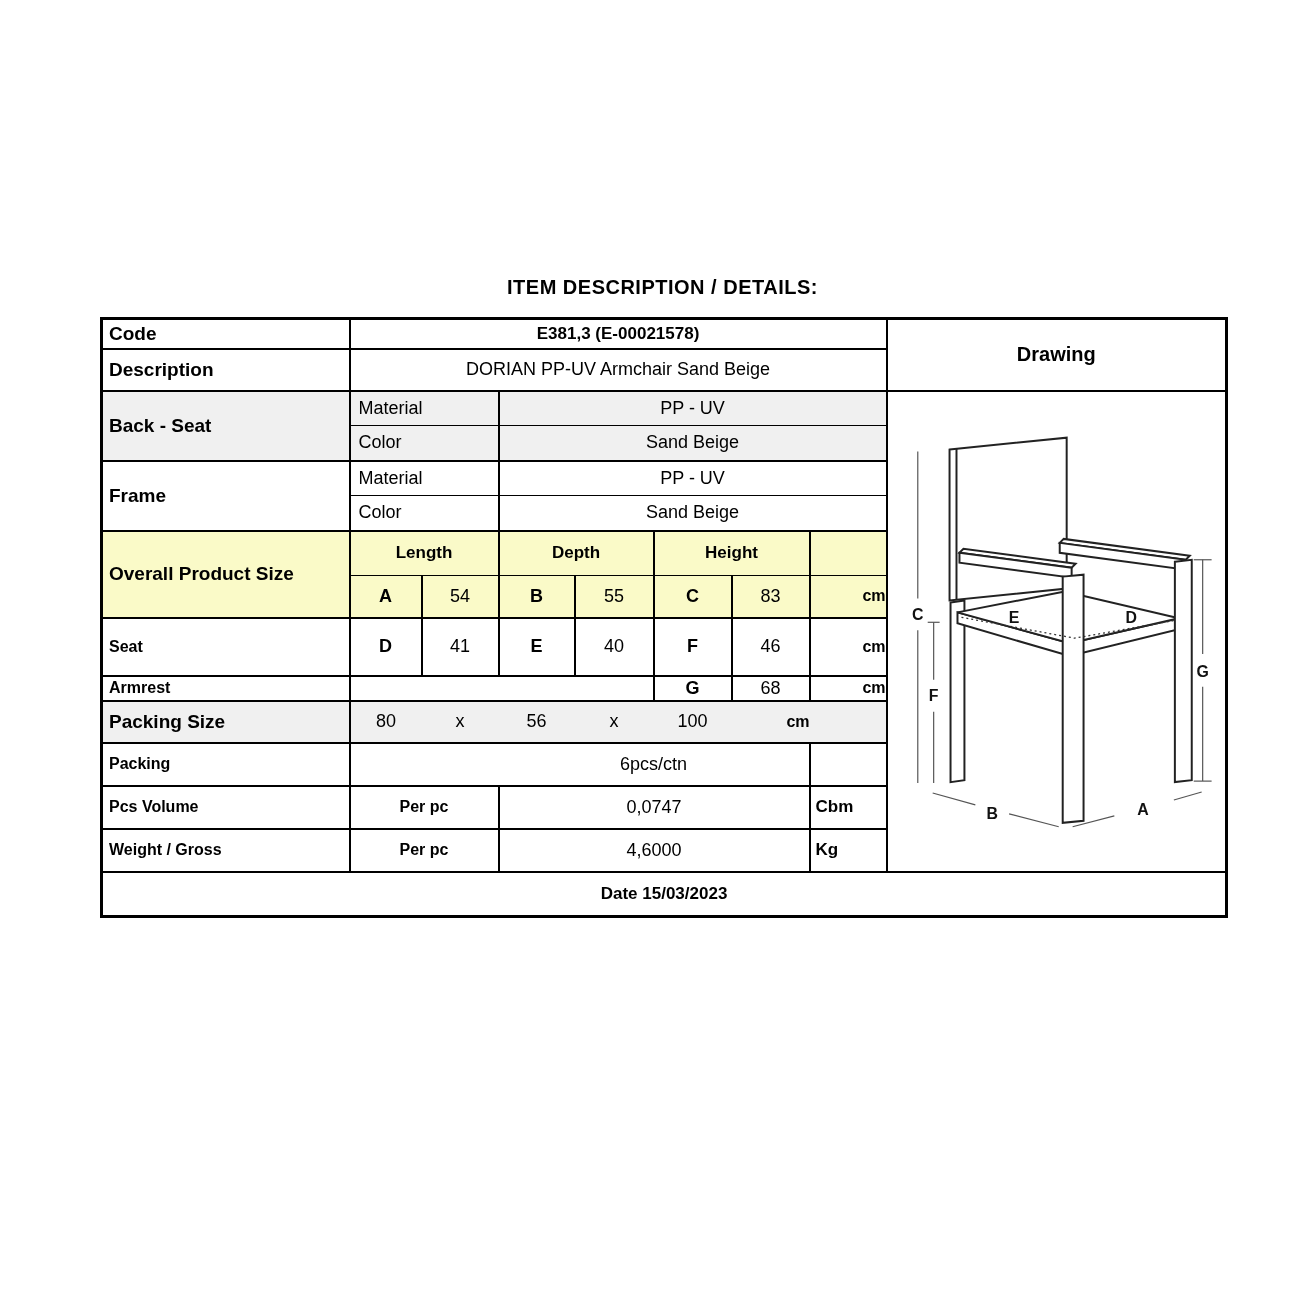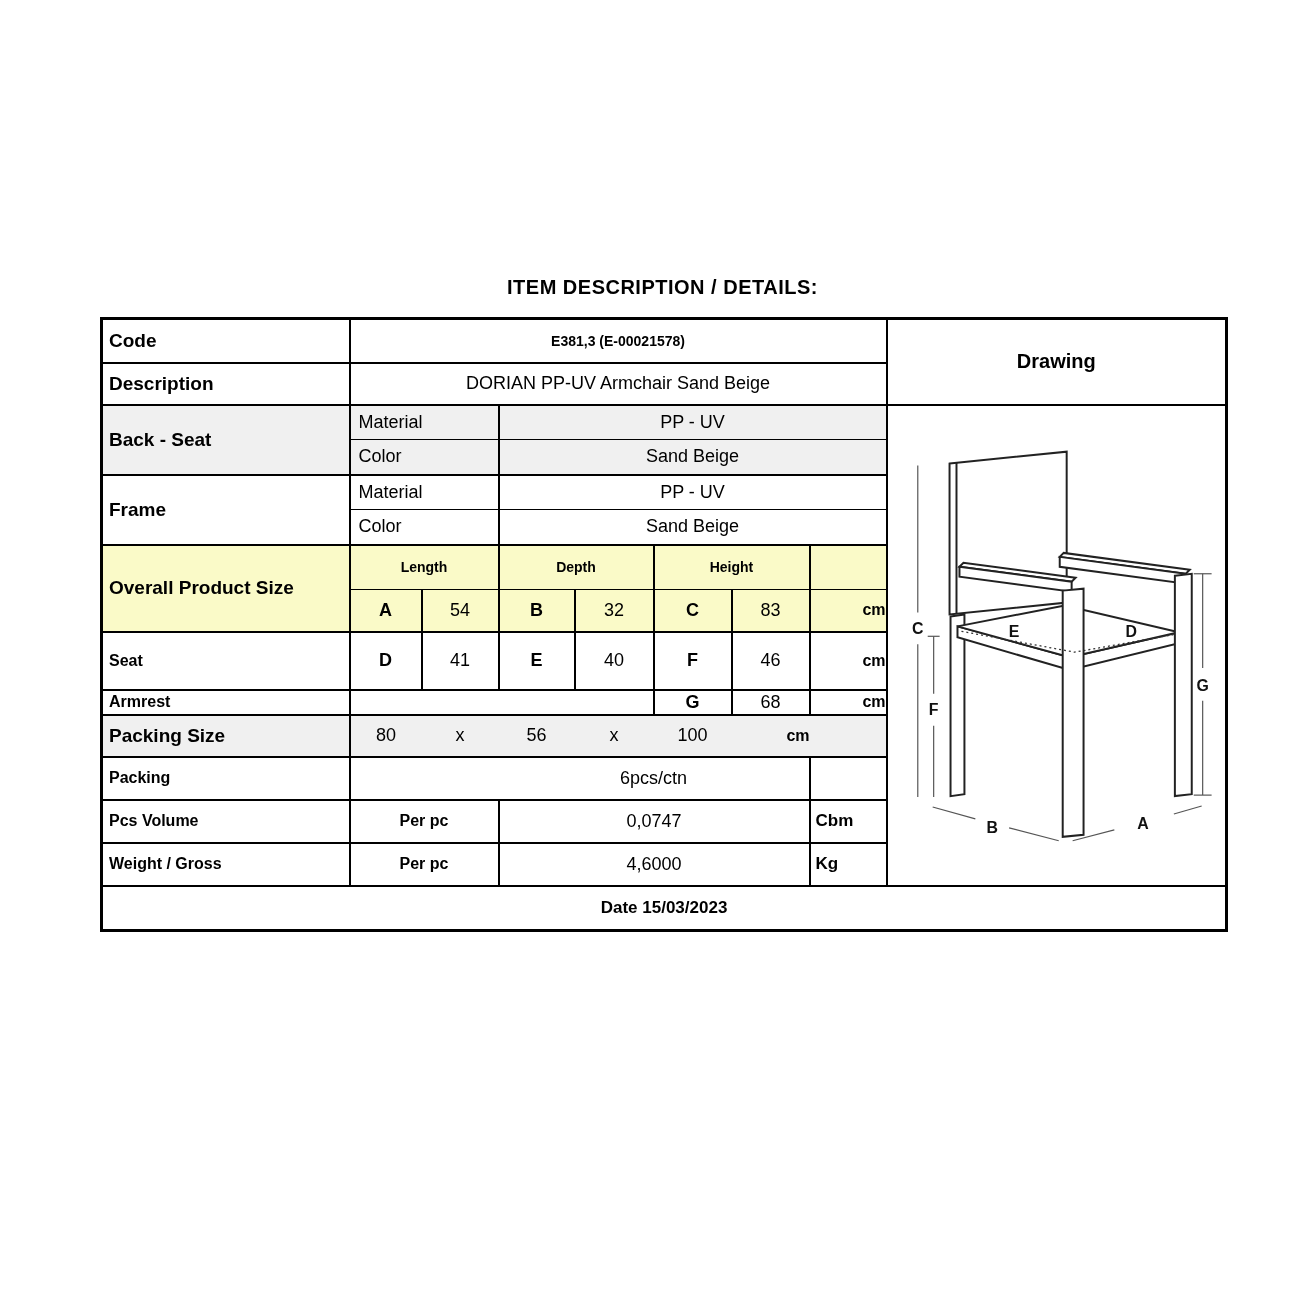--- a/index.html
+++ b/index.html
@@ -9,21 +9,21 @@
   table.spec{position:absolute;left:100px;top:317px;width:1125px;border-collapse:collapse;
     table-layout:fixed;border:3px solid #000;}
   td{border:2px solid #000;padding:0;vertical-align:middle;overflow:hidden;}
   tr.sub td{border-top-width:1px;}
   tr.presub td{border-bottom-width:1px;}
   .lbl{font-weight:bold;font-size:19px;text-align:left;padding-left:6px;}
   .lbl-sm{font-weight:bold;font-size:16px;text-align:left;padding-left:6px;}
   .val{font-size:18px;text-align:center;}
   .val-left{font-size:18px;text-align:left;padding-left:8px;}
   .key{font-size:18px;font-weight:bold;text-align:center;}
-  .hdr{font-size:14px;font-weight:bold;text-align:center;}
+  .hdr{font-size:17px;font-weight:bold;text-align:center;}
   .drawing-hdr{font-size:20px;font-weight:bold;text-align:center;vertical-align:middle;}
   .unit{font-size:16px;font-weight:bold;text-align:right;padding-left:5px;}
   .unit-lg{font-size:17px;font-weight:bold;text-align:left;padding-left:5px;}
   .per{font-size:16px;font-weight:bold;text-align:center;}
   .date-cell{font-size:17px;font-weight:bold;text-align:center;}
   .yellow{background:#FAFAC8;}
   .gray{background:#F0F0F0;}
   .nb{border-left-width:0;border-right-width:0;}
   .nr{border-right-width:0;}
   .nl{border-left-width:0;}
@@ -43,21 +43,21 @@
       <col style="width:77px">
       <col style="width:76px">
     <col style="width:79px">
       <col style="width:78px">
       <col style="width:78px">
       <col style="width:77px">
     <col style="width:340px">
   </colgroup>
 
   <tbody>
-      <tr style="height:44px">
+      <tr style="height:30px">
     <td class="lbl">Code</td>
     <td class="hdr" colspan="7">E381,3 (E-00021578)</td>
     <td class="drawing-hdr" rowspan="2">Drawing</td>
   </tr>
 
   <tr style="height:42px">
     <td class="lbl">Description</td>
     <td class="val" colspan="7">DORIAN PP-UV Armchair Sand Beige</td>
   </tr>
 
@@ -133,21 +133,21 @@
     <td class="hdr yellow" colspan="2">Length</td>
     <td class="hdr yellow" colspan="2">Depth</td>
     <td class="hdr yellow" colspan="2">Height</td>
     <td class="yellow"></td>
   </tr>
 
   <tr style="height:42px" class="sub">
     <td class="key yellow">A</td>
     <td class="val yellow">54</td>
     <td class="key yellow">B</td>
-    <td class="val yellow">32</td>
+    <td class="val yellow">55</td>
     <td class="key yellow">C</td>
     <td class="val yellow">83</td>
     <td class="unit yellow">cm</td>
   </tr>
 
   <tr style="height:58px">
     <td class="lbl-sm">Seat</td>
     <td class="key">D</td>
     <td class="val">41</td>
     <td class="key">E</td>

